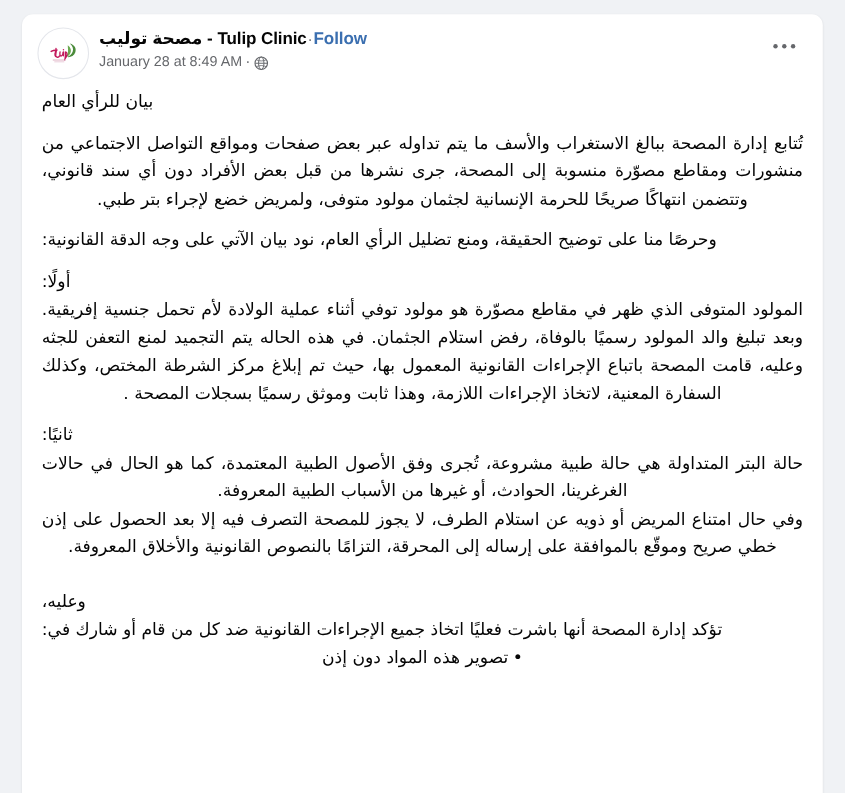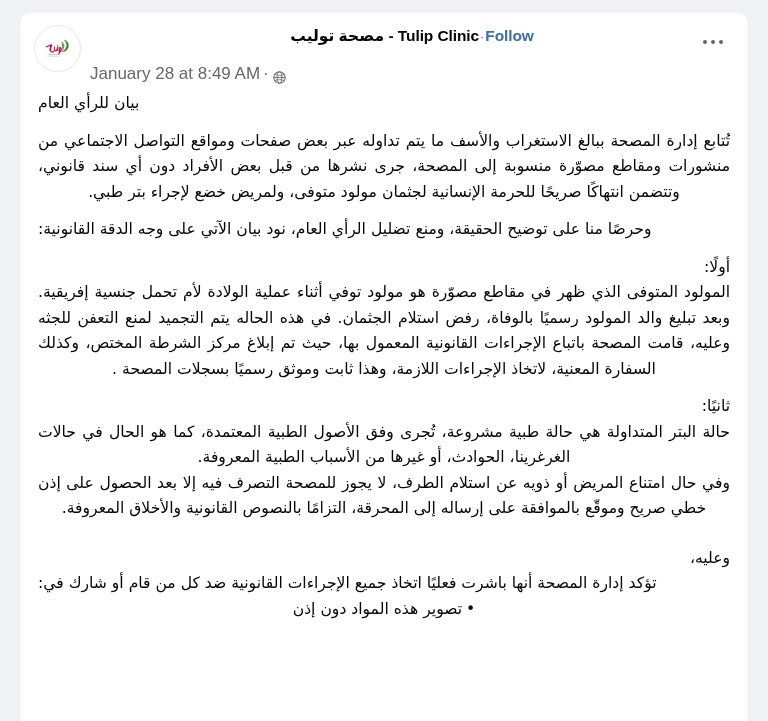--- a/index.html
+++ b/index.html
@@ -69,45 +69,44 @@
     flex: 1 1 auto;
   }
 
   .name-line {
     font-size: 15.5px;
     line-height: 20px;
     color: #050505;
     font-weight: 700;
     white-space: nowrap;
     letter-spacing: -0.1px;
-    text-align: center;
   }
   .name-ar { font-weight: 700; }
   .name-dash { font-weight: 700; }
   .name-en { font-weight: 700; }
   .dot-sep {
     color: #65676b;
     font-weight: 400;
     font-size: 13px;
     padding: 0 1px;
   }
   .follow-link {
     color: #3b6fb0;
     font-weight: 700;
     font-size: 15.5px;
     cursor: pointer;
   }
 
   .meta-line {
-    margin-top: 18px;
-    font-size: 17px;
+    margin-top: 1px;
+    font-size: 13px;
     line-height: 18px;
     color: #65676b;
     display: flex;
-    align-items: flex-end;
+    align-items: center;
     white-space: nowrap;
   }
   .meta-sep {
     padding: 0 4px 0 3px;
     color: #65676b;
   }
   .globe-icon {
     display: inline-block;
     width: 13px;
     height: 13px;
@@ -162,21 +161,21 @@
   }
 
   .pline.center { text-align: left; }
   .pline.justify {
     text-align: justify;
     text-align-last: center;
   }
   .pline.spacer { height: 12px; line-height: 12px; }
 
   .heading-line {
-    text-align: right;
+    text-align: left;
     margin: 0;
   }
 
   .bullet-line {
     text-align: center;
     margin: 0;
   }
 
   .bullet-line .bullet-dot { margin-left: 4px; }
 </style>

